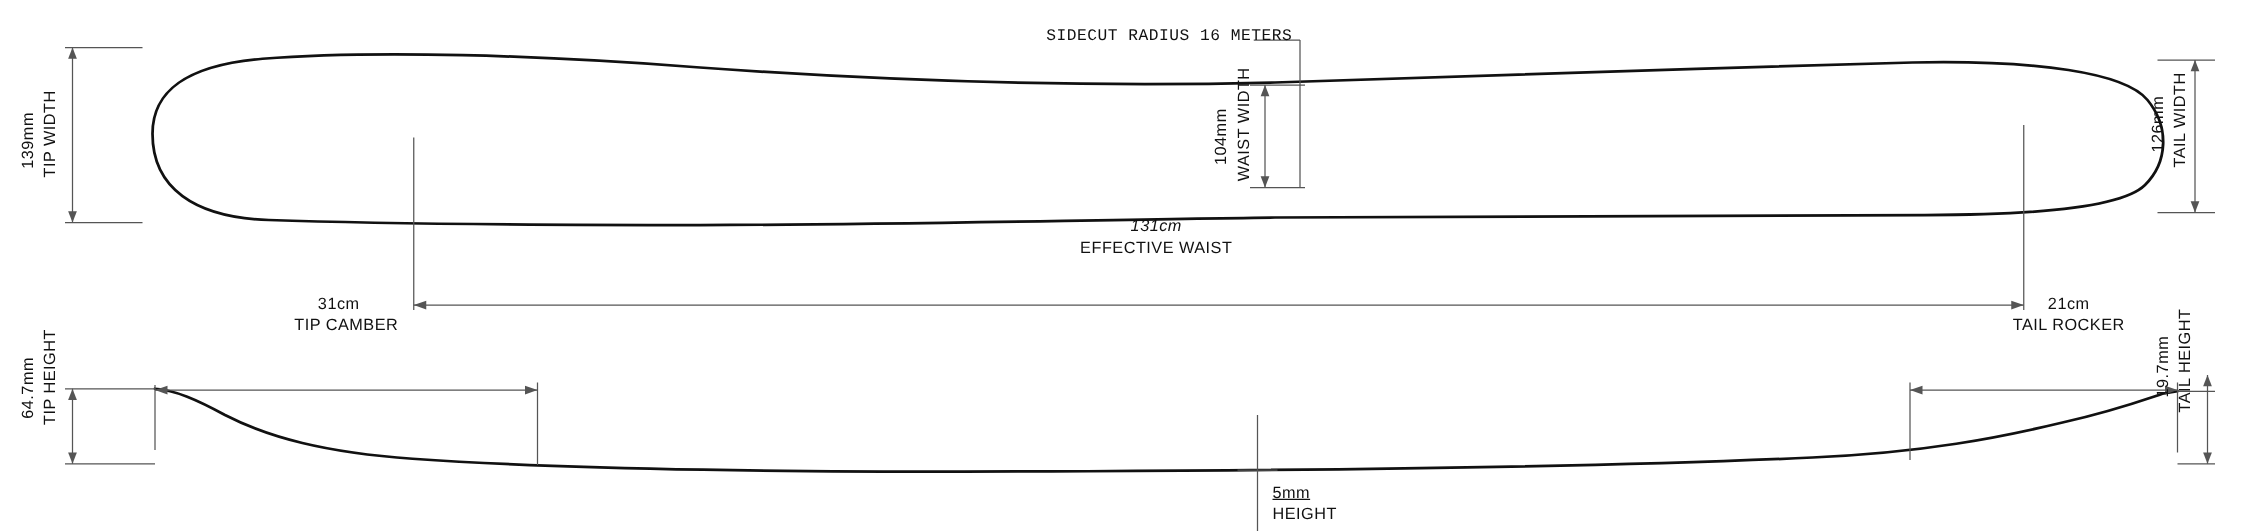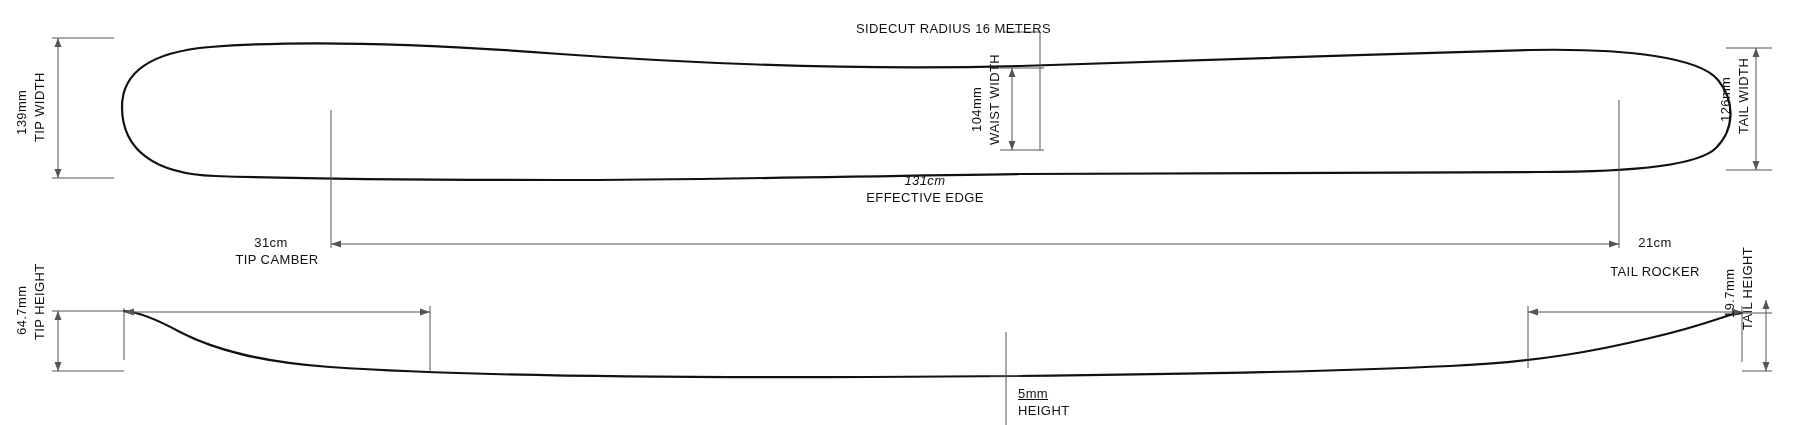--- a/index.html
+++ b/index.html
@@ -142,39 +142,39 @@
       <path d="M 1766 371 L 1762.5 362 L 1769.5 362 Z" fill="#555555" stroke="none"></path>
     </g>
 
     <g stroke="#555555" stroke-width="1">
       <line x1="1006" y1="332" x2="1006" y2="425"></line>
       <line x1="990" y1="376" x2="1022" y2="376"></line>
     </g>
 
   </svg>
 
-  <div class="lbl" style="left:856px; top:21px;">SIDECUT RADIUS 16 METERS</div>
+  <div class="lbl" style="left:837px; top:21px;font-family:Liberation Mono, monospace;">SIDECUT RADIUS 16 METERS</div>
 
   <div class="lbl vert rot-ccw" style="left:14px; top:135px;">139mm</div>
   <div class="lbl vert rot-ccw" style="left:32px; top:142px;">TIP WIDTH</div>
 
   <div class="lbl vert rot-ccw" style="left:969px; top:132px;">104mm</div>
   <div class="lbl vert rot-ccw" style="left:987px; top:145px;">WAIST WIDTH</div>
 
   <div class="lbl vert rot-ccw" style="left:1718px; top:122px;">126mm</div>
   <div class="lbl vert rot-ccw" style="left:1736px; top:134px;">TAIL WIDTH</div>
 
   <div class="lbl center" style="left:925px; top:173px; width:100px; margin-left:-50px;font-style:italic;">131cm</div>
-  <div class="lbl center" style="left:925px; top:190px; width:200px; margin-left:-100px;">EFFECTIVE EDGE</div>
+  <div class="lbl center" style="left:925px; top:190px; width:200px; margin-left:-100px;">EFFECTIVE WAIST</div>
 
   <div class="lbl center" style="left:271px; top:235px; width:100px; margin-left:-50px;">31cm</div>
   <div class="lbl center" style="left:277px; top:252px; width:180px; margin-left:-90px;">TIP CAMBER</div>
 
   <div class="lbl center" style="left:1655px; top:235px; width:100px; margin-left:-50px;text-align:center;">21cm</div>
-  <div class="lbl center" style="left:1655px; top:252px; width:180px; margin-left:-90px;margin-top:12px;">TAIL ROCKER</div>
+  <div class="lbl center" style="left:1655px; top:252px; width:180px; margin-left:-90px;">TAIL ROCKER</div>
 
   <div class="lbl vert rot-ccw" style="left:14px; top:335px;">64.7mm</div>
   <div class="lbl vert rot-ccw" style="left:32px; top:340px;">TIP HEIGHT</div>
 
   <div class="lbl vert rot-ccw" style="left:1722px; top:318px;">19.7mm</div>
   <div class="lbl vert rot-ccw" style="left:1740px; top:330px;">TAIL HEIGHT</div>
 
   <div class="lbl" style="left:1018px; top:386px;text-decoration:underline;">5mm</div>
   <div class="lbl" style="left:1018px; top:403px;">HEIGHT</div>
 

